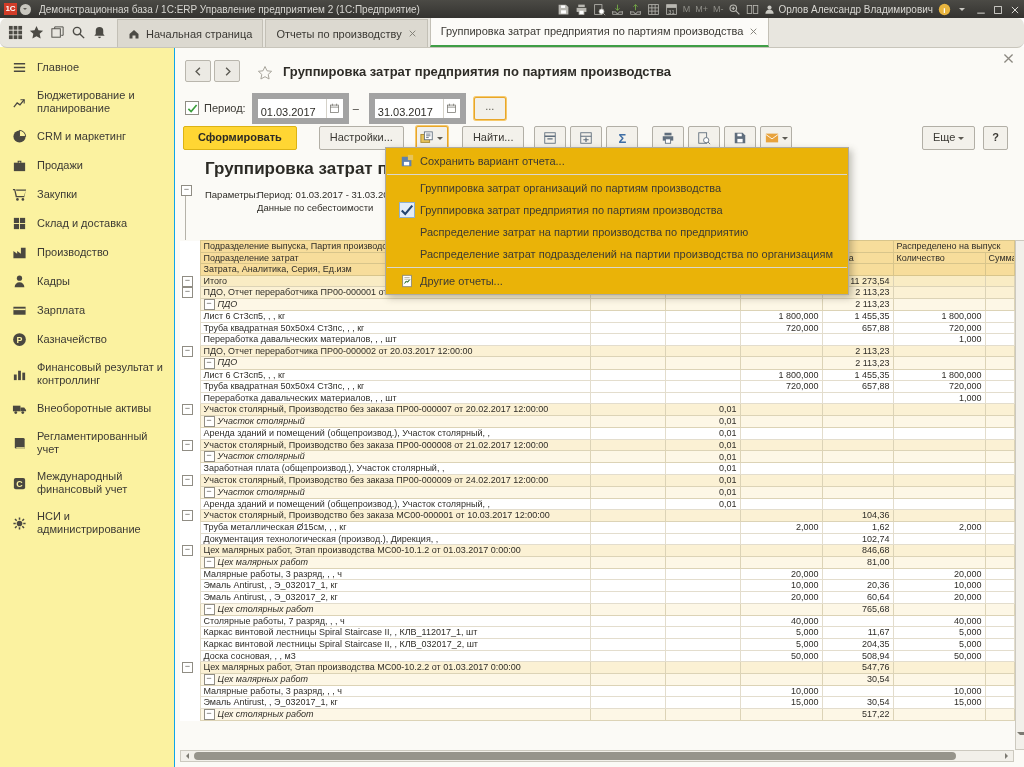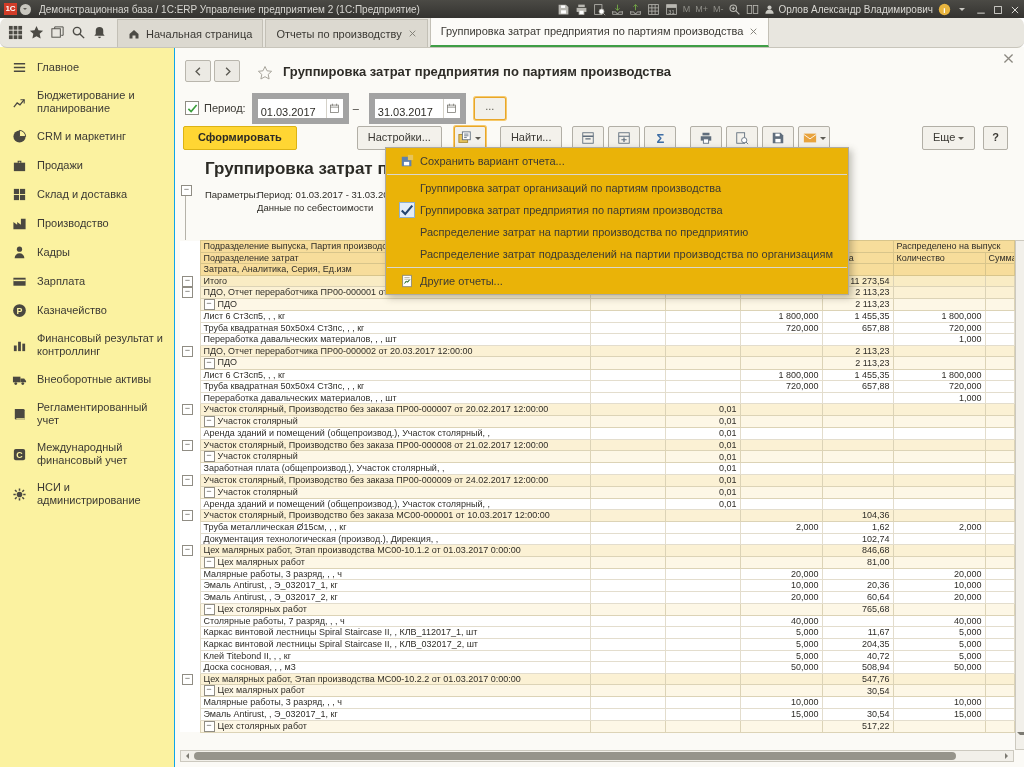--- a/index.html
+++ b/index.html
@@ -51,21 +51,21 @@
   .datebox{display:flex;align-items:flex-end;border:6px solid #a3a3a3;background:#fff;height:19px;margin-left:6px;}
   .datebox input{border:none;outline:none;width:62px;font-size:11px;padding:0 3px;font-family:"Liberation Sans",sans-serif;color:#2e2c27;background:#fff;}
   .calbtn{width:16px;height:19px;border-left:1px solid #d5d2c9;display:flex;align-items:center;justify-content:center;}
   .calbtn .ic{width:11px;height:11px;color:#6b6961;}
   .dash{margin:0 4px;}
   .dotsbtn{margin-left:8px;width:30px;height:21px;background:#f2f0ea;border:1px solid #e8a62a;border-radius:2px;
            font-size:11px;line-height:17px;text-align:center;color:#5c5a53;box-shadow:0 0 0 1px #f6c96a;}
   .toolbar{position:absolute;left:0;top:78px;right:0;height:26px;display:flex;align-items:center;padding-left:8px;font-size:11px;}
   .btn{height:22px;background:#f3f1eb;border:1px solid #b2afa6;border-radius:2px;padding:0 10px;line-height:20px;
        color:#3a3833;white-space:nowrap;}
-  .btn.gen{background:#ffd633;border-color:#dcb315;font-weight:bold;color:#2b2a25;padding:0 14px;margin-right:60px;}
+  .btn.gen{background:#ffd633;border-color:#dcb315;font-weight:bold;color:#2b2a25;padding:0 14px;margin-right:22px;}
   .btn.set{margin-right:12px;}
   .ibtn{height:22px;min-width:24px;background:#f3f1eb;border:1px solid #b2afa6;border-radius:2px;display:flex;
         align-items:center;justify-content:center;margin-right:4px;padding:0 3px;}
   .ibtn .ic{width:14px;height:14px;color:#5f6d7c;}
   .ibtn.active{border-color:#e8a62a;box-shadow:0 0 0 1px #f6c96a;}
   .caret{display:inline-block;border:3px solid transparent;border-top-color:#5c5a53;margin-left:3px;transform:translateY(2px);}
   .sumglyph{font-size:13px;font-weight:bold;color:#3f6ea5;}
   .sp{width:10px;}
   .tb-more{margin-left:auto;margin-right:8px;}
   .btn.help{margin-right:16px;padding:0 8px;font-weight:bold;}
@@ -86,21 +86,21 @@
   table.grid td.gut{border:none;background:#fff;padding:0 0 0 2px;}
   table.grid td.num{text-align:right;}
   tr.h td{background:#f7dd9b;border-color:#d8c58b;}
   tr.t td{background:#f9ecc4;}
   tr.g1 td{background:#fbf1d4;}
   tr.g2 td{background:#fdf7e6;}
   tr.d td{background:#fff;border-color:#e3ddcd;}
   .mk{display:inline-block;width:9px;height:9px;border:1px solid #908d84;background:#fff;font-size:9px;line-height:7px;
       text-align:center;color:#5c5a53;margin-right:3px;vertical-align:middle;}
   .mk:before{content:"\2212";}
-  td.lt{padding-left:4px;} td.lg2{padding-left:5px;} td.ld{padding-left:21px;}
+  td.lt{padding-left:4px;} td.lg2{padding-left:5px;font-style:italic;} td.ld{padding-left:21px;}
   
   .vscroll{position:absolute;left:840px;top:193px;width:10px;height:508px;background:#f2f0ea;border:1px solid #ccc9bf;z-index:1;}
   .vscroll .dn{position:absolute;left:1px;bottom:1px;width:6px;height:10px;border:3px solid transparent;border-top-color:#7c7a72;}
   .hscroll{position:absolute;left:5px;top:703px;width:834px;height:12px;background:#f2f0ea;border:1px solid #ccc9bf;
            box-sizing:border-box;z-index:1;}
   .hscroll .lf{position:absolute;left:2px;top:2px;border:3.5px solid transparent;border-right-color:#7c7a72;}
   .hscroll .rt{position:absolute;right:2px;top:2px;border:3.5px solid transparent;border-left-color:#7c7a72;}
   .hscroll .thumb{position:absolute;left:13px;top:1px;width:762px;height:8px;background:#96948b;border-radius:4px;}
   
   .menu{position:absolute;left:210px;top:100px;width:462px;background:#eab308;border:1px solid #aeaba1;
@@ -297,20 +297,30 @@
         <g fill="currentColor">
           <rect x="2" y="5" width="12" height="9"></rect>
           <path d="M6 5V3h4v2h-1.4V4H7.4v1z"></path>
         </g>
       </svg>
       <span>Продажи</span>
     </div>
     <div class="side-item">
       <svg class="ic " viewBox="0 0 16 16">
         <g fill="currentColor">
+          <path d="M1 2h2.4l1.8 7.5h7.6L14.6 4H4.6l-.3-1.4H15L13 11H4L2.4 3.4H1z"></path>
+          <circle cx="5.8" cy="13.2" r="1.4"></circle>
+          <circle cx="11.6" cy="13.2" r="1.4"></circle>
+        </g>
+      </svg>
+      <span>Закупки</span>
+    </div>
+    <div class="side-item">
+      <svg class="ic " viewBox="0 0 16 16">
+        <g fill="currentColor">
           <rect x="2" y="2" width="5.5" height="5.5"></rect>
           <rect x="8.5" y="2" width="5.5" height="5.5"></rect>
           <rect x="2" y="8.5" width="5.5" height="5.5"></rect>
           <rect x="8.5" y="8.5" width="5.5" height="5.5"></rect>
         </g>
       </svg>
       <span>Склад и доставка</span>
     </div>
     <div class="side-item">
       <svg class="ic " viewBox="0 0 16 16">
@@ -884,30 +894,20 @@
             <td class="num">5,000</td>
             <td class="num"></td>
           </tr>
           <tr class="d">
             <td class="gut"></td>
             <td class="ld">Каркас винтовой лестницы Spiral Staircase II, , КЛВ_032017_2, шт</td>
             <td class="num"></td>
             <td class="num"></td>
             <td class="num">5,000</td>
             <td class="num">204,35</td>
-            <td class="num">5,000</td>
-            <td class="num"></td>
-          </tr>
-          <tr class="d">
-            <td class="gut"></td>
-            <td class="ld">Клей Titebond II, , , кг</td>
-            <td class="num"></td>
-            <td class="num"></td>
-            <td class="num">5,000</td>
-            <td class="num">40,72</td>
             <td class="num">5,000</td>
             <td class="num"></td>
           </tr>
           <tr class="d">
             <td class="gut"></td>
             <td class="ld">Доска сосновая, , , м3</td>
             <td class="num"></td>
             <td class="num"></td>
             <td class="num">50,000</td>
             <td class="num">508,94</td>

